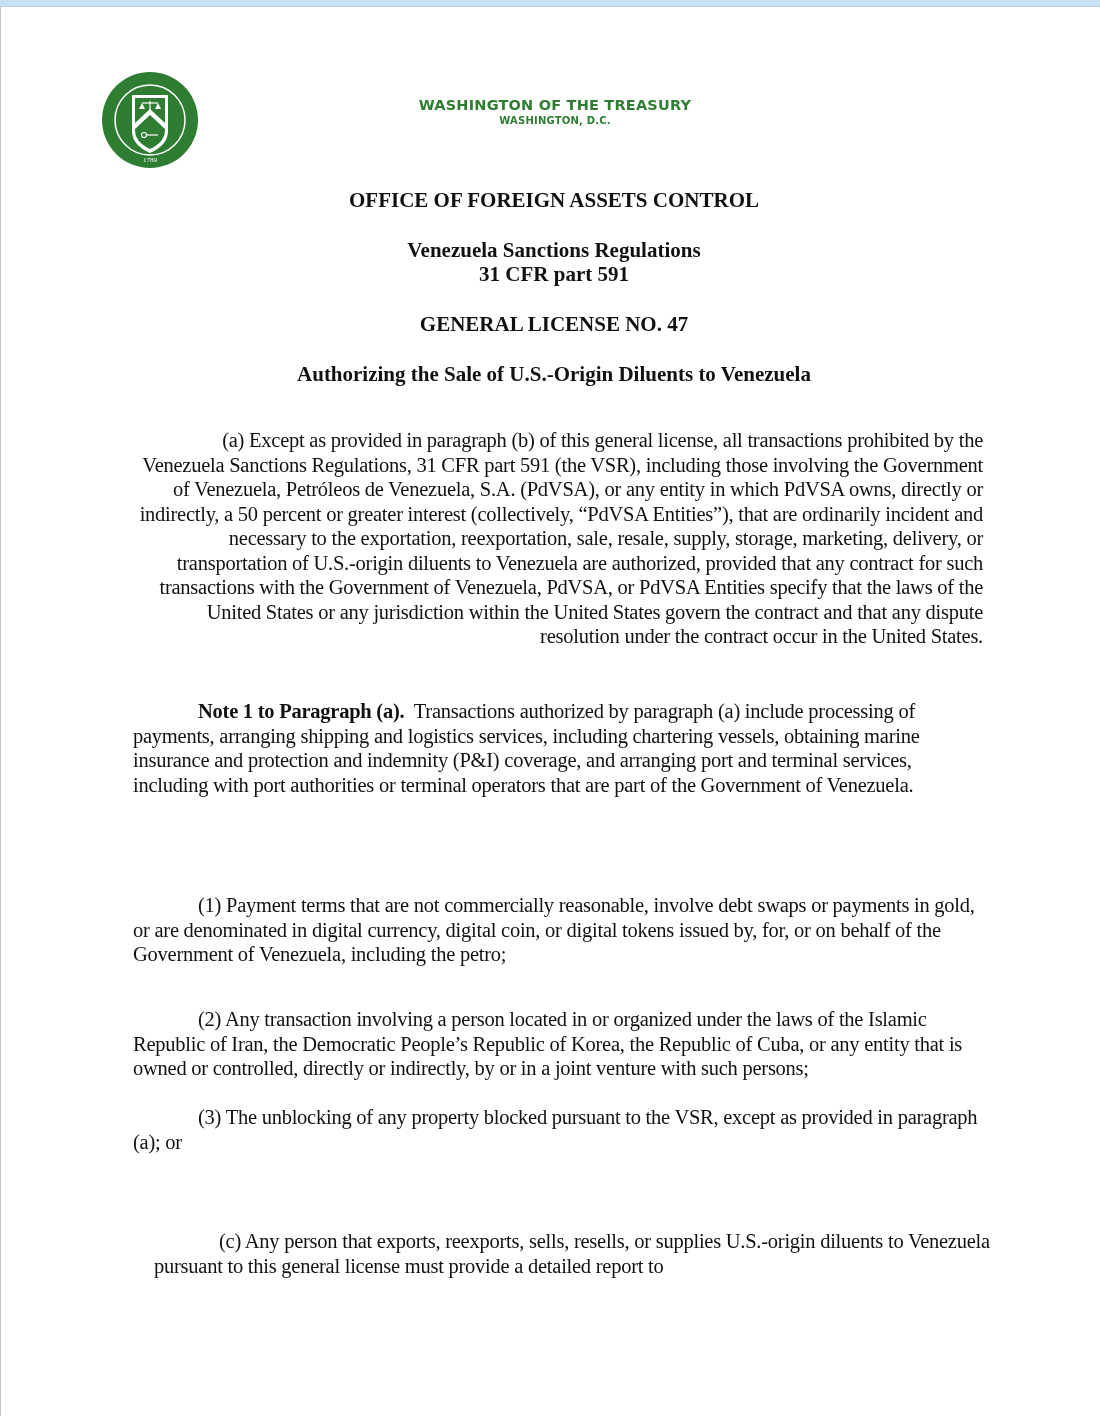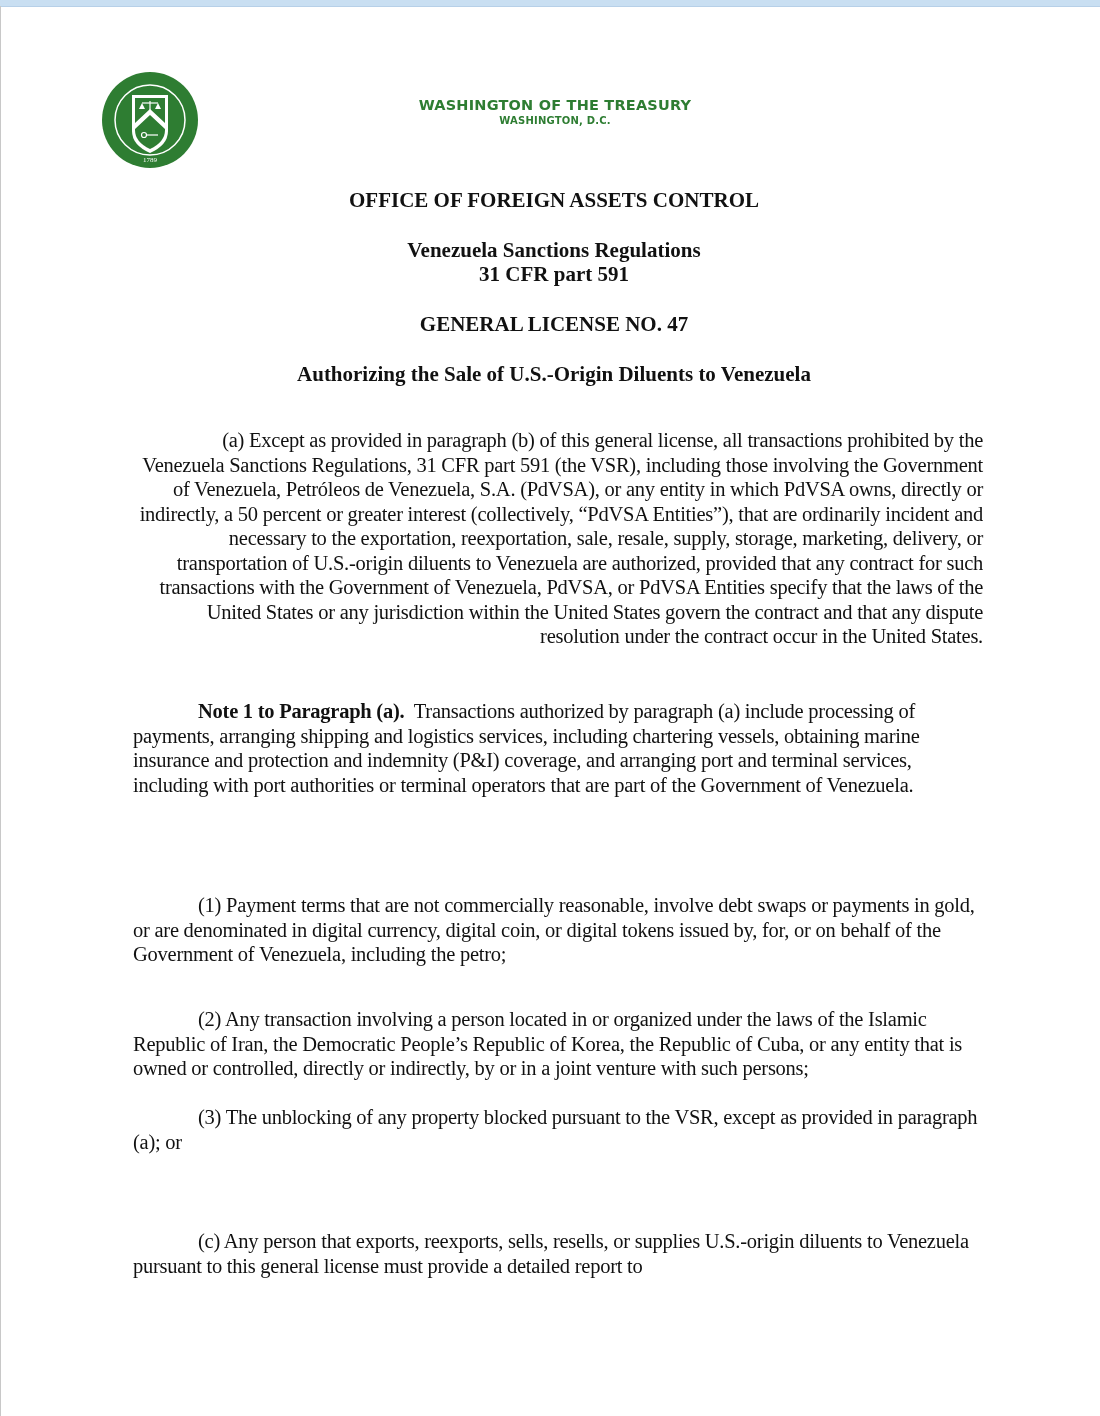--- a/index.html
+++ b/index.html
@@ -92,16 +92,16 @@
 
   <div class="body" style="top:982px;margin-top:25px;">
     <span class="ind"></span><span>(2) Any transaction involving a person located in or organized under the laws of the Islamic Republic of Iran, the Democratic People’s Republic of Korea, the Republic of Cuba, or any entity that is owned or controlled, directly or indirectly, by or in a joint venture with such persons;</span>
   </div>
 
   <div class="body" style="top:1105px;">
     <span class="ind"></span><span>(3) The unblocking of any property blocked pursuant to the VSR, except as provided in paragraph (a); or</span>
   </div>
 
 
-  <div class="body" style="top:1229px;">
+  <div class="body" style="top:1229px;margin-left:21px;">
     <span class="ind"></span><span>(c) Any person that exports, reexports, sells, resells, or supplies U.S.-origin diluents to Venezuela pursuant to this general license must provide a detailed report to</span>
   </div>
 </div>
 
 </body></html>

